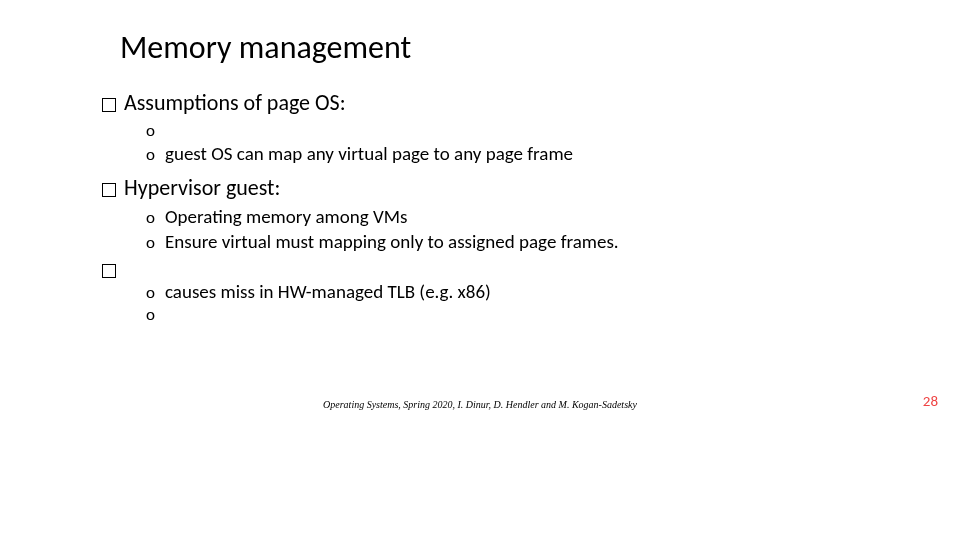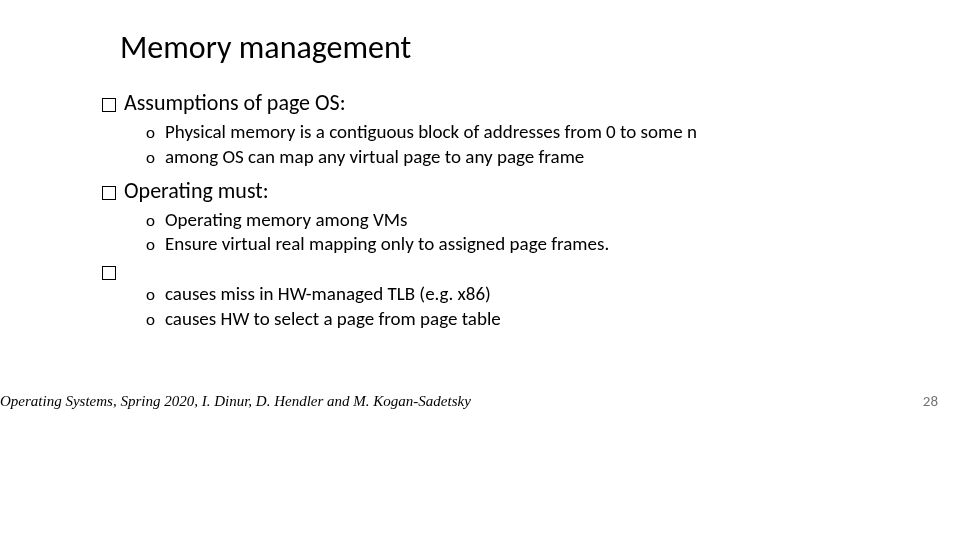--- a/index.html
+++ b/index.html
@@ -6,74 +6,72 @@
   html, body { width: 960px; height: 540px; background: #fff; font-family: "Calibri", "Segoe UI", Arial, sans-serif; color: #000; }
   .slide { position: relative; width: 960px; height: 432px; padding: 28px 0 0 0; }
   .title { font-size: 32px; font-weight: 400; margin-left: 120px; margin-bottom: 22px; }
   .content { margin-left: 102px; margin-right: 60px; }
   .lvl1 { display: flex; align-items: baseline; font-size: 22px; margin-bottom: 4px; }
   .lvl1.under .lvl1-text { text-decoration: underline; }
   .bullet-sq { width: 14px; height: 14px; border: 1.6px solid #000; display: inline-block; margin-right: 8px; flex-shrink: 0; position: relative; top: 2px; }
   .lvl2 { display: flex; align-items: baseline; font-size: 19px; margin-left: 44px; line-height: 1.25; margin-bottom: 1px; }
   .circ { display: inline-block; margin-right: 10px; flex-shrink: 0; font-size: 17px; }
   .footer { position: absolute; bottom: 22px; left: 0; width: 100%; }
-  .footer-center { text-align: left; font-family: "Times New Roman", serif; font-style: italic; font-size: 15px; }
-  .pagenum { position: absolute; right: 22px; bottom: 0; font-family: "Calibri", Arial, sans-serif; font-style: normal; font-size: 15px; color: #737373; }
+  .footer-center { text-align: center; font-family: "Times New Roman", serif; font-style: italic; font-size: 10px; }
+  .pagenum { position: absolute; right: 22px; bottom: 0; font-family: "Calibri", Arial, sans-serif; font-style: normal; font-size: 15px; color: #ef4444; }
   .block { margin-bottom: 8px; }
 </style>
 </head>
 <body>
 
 <div class="slide">
 
   <div class="title">Memory management</div>
 
   <div class="content">
 
     <div class="block">
       <div class="lvl1">
         <span class="bullet-sq"></span>
         <span class="lvl1-text">Assumptions of page OS:</span>
       </div>
       <div class="lvl2">
         <span class="circ">o</span>
-        <span>Physical memory is a contiguous block of addresses from 0 to some n</span>
       </div>
       <div class="lvl2">
         <span class="circ">o</span>
-        <span>among OS can map any virtual page to any page frame</span>
+        <span>guest OS can map any virtual page to any page frame</span>
       </div>
     </div>
 
     <div class="block">
       <div class="lvl1">
         <span class="bullet-sq"></span>
-        <span class="lvl1-text">Operating must:</span>
+        <span class="lvl1-text">Hypervisor guest:</span>
       </div>
       <div class="lvl2">
         <span class="circ">o</span>
         <span>Operating memory among VMs</span>
       </div>
       <div class="lvl2">
         <span class="circ">o</span>
-        <span>Ensure virtual real mapping only to assigned page frames.</span>
+        <span>Ensure virtual must mapping only to assigned page frames.</span>
       </div>
     </div>
 
     <div class="block">
       <div class="lvl1">
         <span class="bullet-sq"></span>
       </div>
       <div class="lvl2">
         <span class="circ">o</span>
         <span>causes miss in HW-managed TLB (e.g. x86)</span>
       </div>
       <div class="lvl2">
         <span class="circ">o</span>
-        <span>causes HW to select a page from page table</span>
       </div>
     </div>
 
 
   </div>
 
   <div class="footer">
     <div class="footer-center">Operating Systems, Spring 2020, I. Dinur,  D. Hendler and M. Kogan-Sadetsky</div>
     <div class="pagenum">28</div>
   </div>

